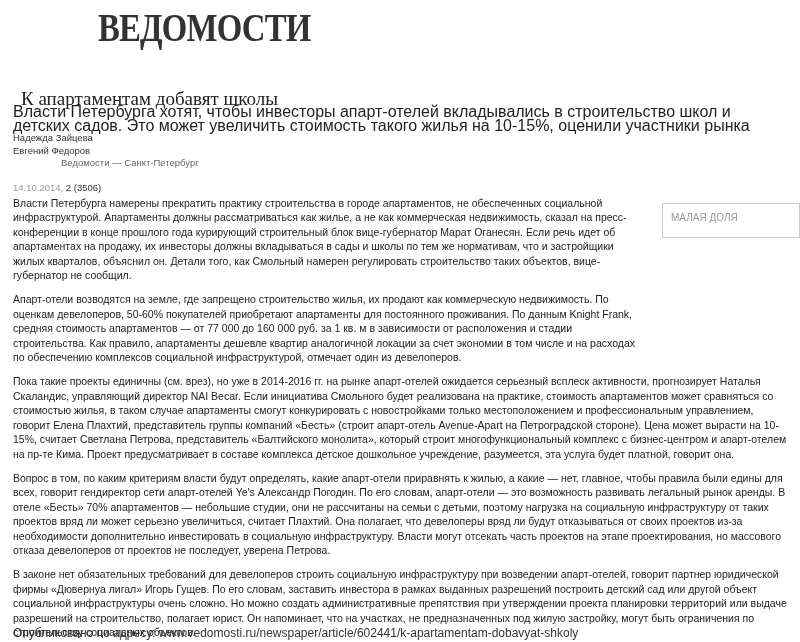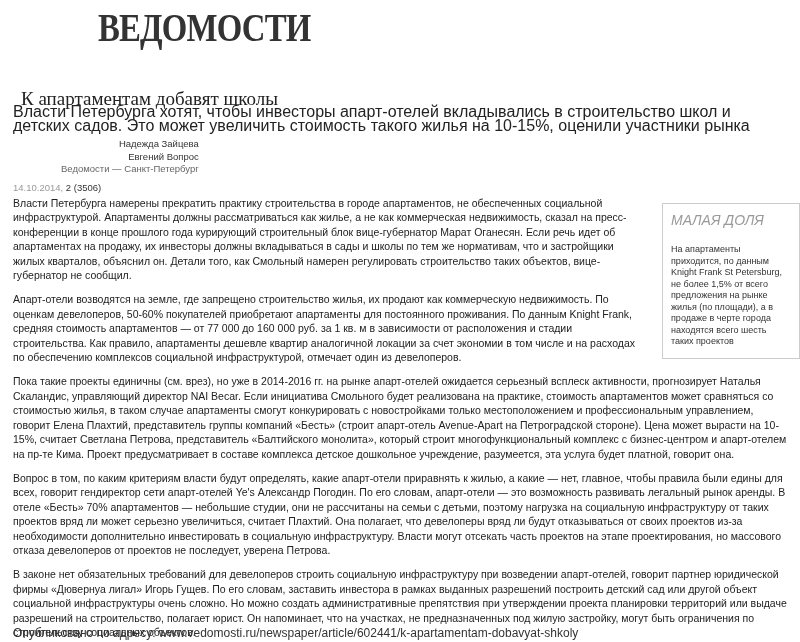--- a/index.html
+++ b/index.html
@@ -1,57 +1,56 @@
 <!DOCTYPE html>
 <html><head>
 <meta charset="utf-8">
 <style>
   html, body { margin:0; padding:0; background:#fff; }
   body { width:800px; height:642px; overflow:hidden; position:relative; color:#222; font-family:"Liberation Sans", sans-serif; }
   .logo { position:absolute; left:98px; top:8px; height:40px; font-family:"Liberation Serif", serif; font-weight:bold; font-size:40px; line-height:40px; color:#333; letter-spacing:-1px; transform:scaleX(0.82); transform-origin:left top; }
   .title { position:absolute; left:13px; top:80px; font-family:"Liberation Serif", serif; font-size:19px; line-height:22px; color:#222; margin:8px; font-weight:normal; }
   .lead { position:absolute; left:13px; top:105px; width:770px; font-size:16px; line-height:14px; color:#222; }
-  .authors { position:absolute; left:13px; top:138px; font-size:9.5px; line-height:12.5px; color:#333;text-align:right; }
+  .authors { position:absolute; left:13px; top:132px; font-size:9.5px; line-height:12.5px; color:#333; }
   .source { color:#666;padding-left:48px; }
   .date { position:absolute; left:13px; top:182px; font-size:9.5px; color:#999; }
   .date .issue { color:#333;margin-top:44px; }
   .body { position:absolute; left:13px; top:196px; width:628px; font-size:10.5px; line-height:14.4px; color:#222; }
   .body p { margin:0 0 10px 0; }
   .body p.wide { width:775px; }
   .sidebar { position:absolute; left:662px; top:203px; width:120px; border:1px solid #ccc; padding:8px 8px 10px 8px; }
-  .sidebar-title { font-size:14px; color:#999; text-transform:uppercase; margin-bottom:16px;font-style:italic; }
+  .sidebar-title { font-size:10px; color:#999; text-transform:uppercase; margin-bottom:4px; }
   .sidebar-text { font-size:9px; line-height:11.5px; color:#333; }
   .footer { position:absolute; left:13px; top:626px; font-size:12px; color:#333; }
 </style>
 </head>
 <body>
 
 <div class="logo">ВЕДОМОСТИ</div>
 
 <h1 class="title">К апартаментам добавят школы</h1>
 
 <div class="lead">Власти Петербурга хотят, чтобы инвесторы апарт-отелей вкладывались в строительство школ и детских садов. Это может увеличить стоимость такого жилья на 10-15%, оценили участники рынка</div>
 
 <div class="authors">
   <div>Надежда Зайцева</div>
-  <div>Евгений Вопрос</div>
+  <div>Евгений Федоров</div>
   <div class="source">Ведомости — Санкт-Петербург</div>
 </div>
 
 <div class="date">
   <span>14.10.2014,</span>
   <span class="issue">2 (3506)</span>
 </div>
 
 <div class="body">
   <p>Власти Петербурга намерены прекратить практику строительства в городе апартаментов, не обеспеченных социальной инфраструктурой. Апартаменты должны рассматриваться как жилье, а не как коммерческая недвижимость, сказал на пресс-конференции в конце прошлого года курирующий строительный блок вице-губернатор Марат Оганесян. Если речь идет об апартаментах на продажу, их инвесторы должны вкладываться в сады и школы по тем же нормативам, что и застройщики жилых кварталов, объяснил он. Детали того, как Смольный намерен регулировать строительство таких объектов, вице-губернатор не сообщил.</p>
   <p>Апарт-отели возводятся на земле, где запрещено строительство жилья, их продают как коммерческую недвижимость. По оценкам девелоперов, 50-60% покупателей приобретают апартаменты для постоянного проживания. По данным Knight Frank, средняя стоимость апартаментов — от 77 000 до 160 000 руб. за 1 кв. м в зависимости от расположения и стадии строительства. Как правило, апартаменты дешевле квартир аналогичной локации за счет экономии в том числе и на расходах по обеспечению комплексов социальной инфраструктурой, отмечает один из девелоперов.</p>
   <p class="wide">Пока такие проекты единичны (см. врез), но уже в 2014-2016 гг. на рынке апарт-отелей ожидается серьезный всплеск активности, прогнозирует Наталья Скаландис, управляющий директор NAI Becar. Если инициатива Смольного будет реализована на практике, стоимость апартаментов может сравняться со стоимостью жилья, в таком случае апартаменты смогут конкурировать с новостройками только местоположением и профессиональным управлением, говорит Елена Плахтий, представитель группы компаний «Бесть» (строит апарт-отель Avenue-Apart на Петроградской стороне). Цена может вырасти на 10-15%, считает Светлана Петрова, представитель «Балтийского монолита», который строит многофункциональный комплекс с бизнес-центром и апарт-отелем на пр-те Кима. Проект предусматривает в составе комплекса детское дошкольное учреждение, разумеется, эта услуга будет платной, говорит она.</p>
   <p class="wide">Вопрос в том, по каким критериям власти будут определять, какие апарт-отели приравнять к жилью, а какие — нет, главное, чтобы правила были едины для всех, говорит гендиректор сети апарт-отелей Ye's Александр Погодин. По его словам, апарт-отели — это возможность развивать легальный рынок аренды. В отеле «Бесть» 70% апартаментов — небольшие студии, они не рассчитаны на семьи с детьми, поэтому нагрузка на социальную инфраструктуру от таких проектов вряд ли может серьезно увеличиться, считает Плахтий. Она полагает, что девелоперы вряд ли будут отказываться от своих проектов из-за необходимости дополнительно инвестировать в социальную инфраструктуру. Власти могут отсекать часть проектов на этапе проектирования, но массового отказа девелоперов от проектов не последует, уверена Петрова.</p>
   <p class="wide">В законе нет обязательных требований для девелоперов строить социальную инфраструктуру при возведении апарт-отелей, говорит партнер юридической фирмы «Дювернуа лигал» Игорь Гущев. По его словам, заставить инвестора в рамках выданных разрешений построить детский сад или другой объект социальной инфраструктуры очень сложно. Но можно создать административные препятствия при утверждении проекта планировки территорий или выдаче разрешений на строительство, полагает юрист. Он напоминает, что на участках, не предназначенных под жилую застройку, могут быть ограничения по строительству социальных объектов.</p>
 </div>
 
 <div class="sidebar">
   <div class="sidebar-title">Малая доля</div>
-  <div class="sidebar-text">На апартаменты приходится, по данным Knight Frank St Petersburg, не более 1,5% от всего предложения на рынке жилья (по площади), а в продаже в черте города находятся всего шесть таких проектов</div>
 </div>
 
 <div class="footer">Опубликовано по адресу: www.vedomosti.ru/newspaper/article/602441/k-apartamentam-dobavyat-shkoly</div>
 
 </body></html>

